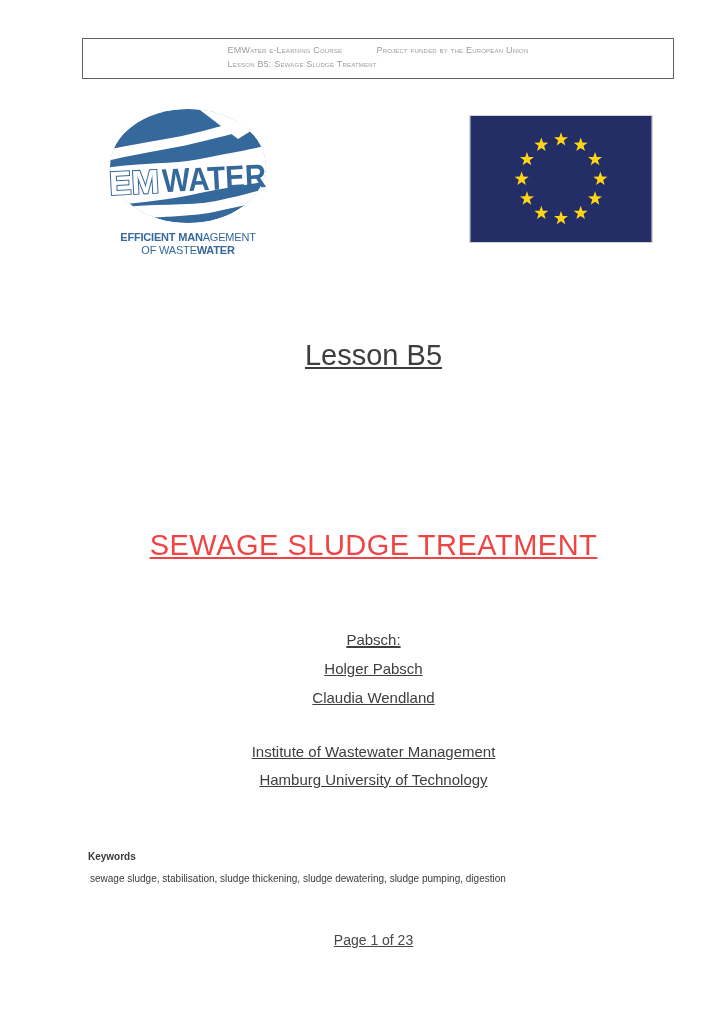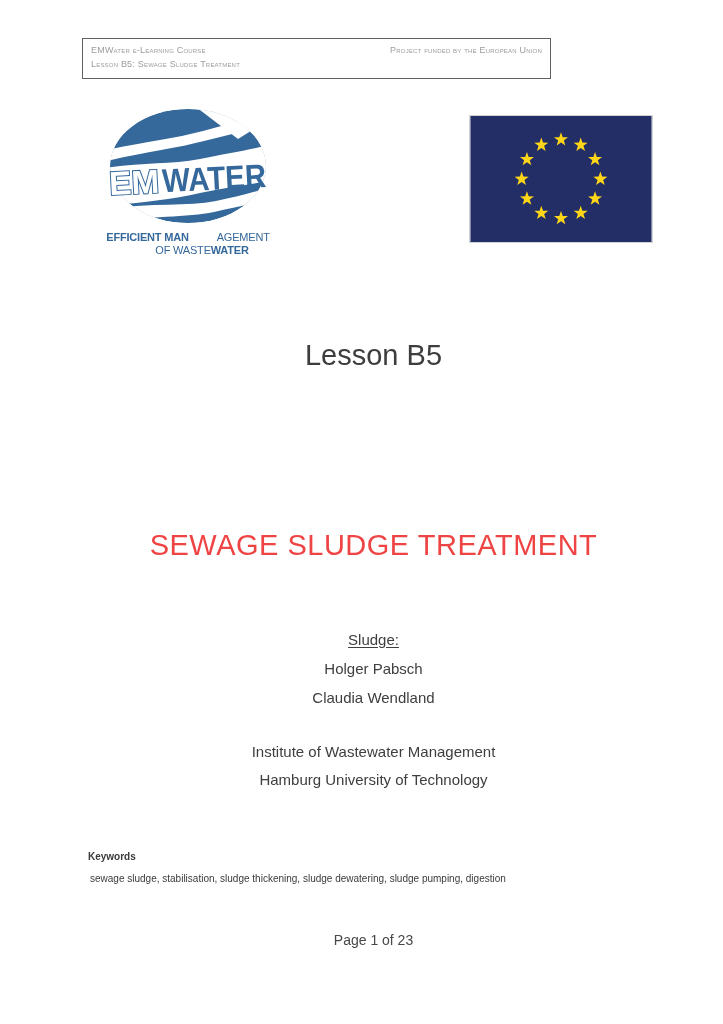--- a/index.html
+++ b/index.html
@@ -12,24 +12,24 @@
     background: #ffffff;
     font-family: "Liberation Sans", "DejaVu Sans", sans-serif;
     color: #3e3e3e;
     overflow: hidden;
   }
 
   
   .header-box {
     position: absolute;
     left: 82px; top: 38px;
-    width: 469px; height: 41px;
+    width: 592px; height: 41px;
     border: 1.5px solid #606060;
     display: flex;
-    justify-content: space-between;
+    justify-content: center;
     padding: 4px 8px 0 8px;
     font-size: 9px;
     letter-spacing: 0.2px;
     font-variant: small-caps;
     color: #9c9c9c;
     line-height: 14px;
   }
   .header-left div { white-space: nowrap; }
   .header-right { white-space: nowrap; }
 
@@ -43,36 +43,37 @@
   .emwater-logo svg { display: block; margin: 0 auto; }
   .logo-caption {
     margin-top: 6px;
     color: #35689B;
     font-size: 11px;
     line-height: 13px;
     letter-spacing: -0.2px;
     white-space: nowrap;
   }
   .logo-caption .b { font-weight: 700; }
-  .logo-caption .r { font-weight: 400; padding-left: 28px; }
+  .logo-caption .r { font-weight: 400; }
 
   .eu-flag {
     position: absolute;
     left: 469px; top: 115px;
     width: 184px; height: 128px;
     border: 1px solid #d2d2d2;
   }
   .eu-flag svg { display: block; }
 
   
   .centered {
     position: absolute;
     left: 82px;
     width: 583px;
     text-align: center;
+    text-decoration: underline;
   }
   .lesson-title  { top: 338px; font-size: 29px; line-height: 34px; color: #3d3d3d; }
   .main-title    { top: 527px; font-size: 29px; line-height: 36px; letter-spacing: 0.5px; color: #ef4444; }
   .authors-heading { top: 631px; font-size: 15px; }
   .authors-heading span { text-decoration: underline; text-underline-offset: 2px; }
   .author-1      { top: 660px; font-size: 15px; }
   .author-2      { top: 689px; font-size: 15px; }
   .institute     { top: 743px; font-size: 15px; }
   .university    { top: 771px; font-size: 15px; }
   .footer        { top: 932px; font-size: 14px; color: #484848; }
@@ -150,21 +151,21 @@
         <use href="#euStar" transform="translate(52,64)"></use>
         <use href="#euStar" transform="translate(57.4,44)"></use>
         <use href="#euStar" transform="translate(72,29.4)"></use>
       </g>
     </svg>
   </div>
 
   <div class="centered lesson-title">Lesson B5</div>
   <div class="centered main-title">SEWAGE SLUDGE TREATMENT</div>
 
-  <div class="centered authors-heading"><span>Sludge:</span></div>
+  <div class="centered authors-heading"><span>Pabsch:</span></div>
   <div class="centered author-1">Holger Pabsch</div>
   <div class="centered author-2">Claudia Wendland</div>
 
   <div class="centered institute">Institute of Wastewater Management</div>
   <div class="centered university">Hamburg University of Technology</div>
 
   <div class="keywords">
     <div class="kw-heading">Keywords</div>
     <p class="kw-text">sewage sludge, stabilisation, sludge thickening, sludge dewatering, sludge pumping, digestion</p>
   </div>

